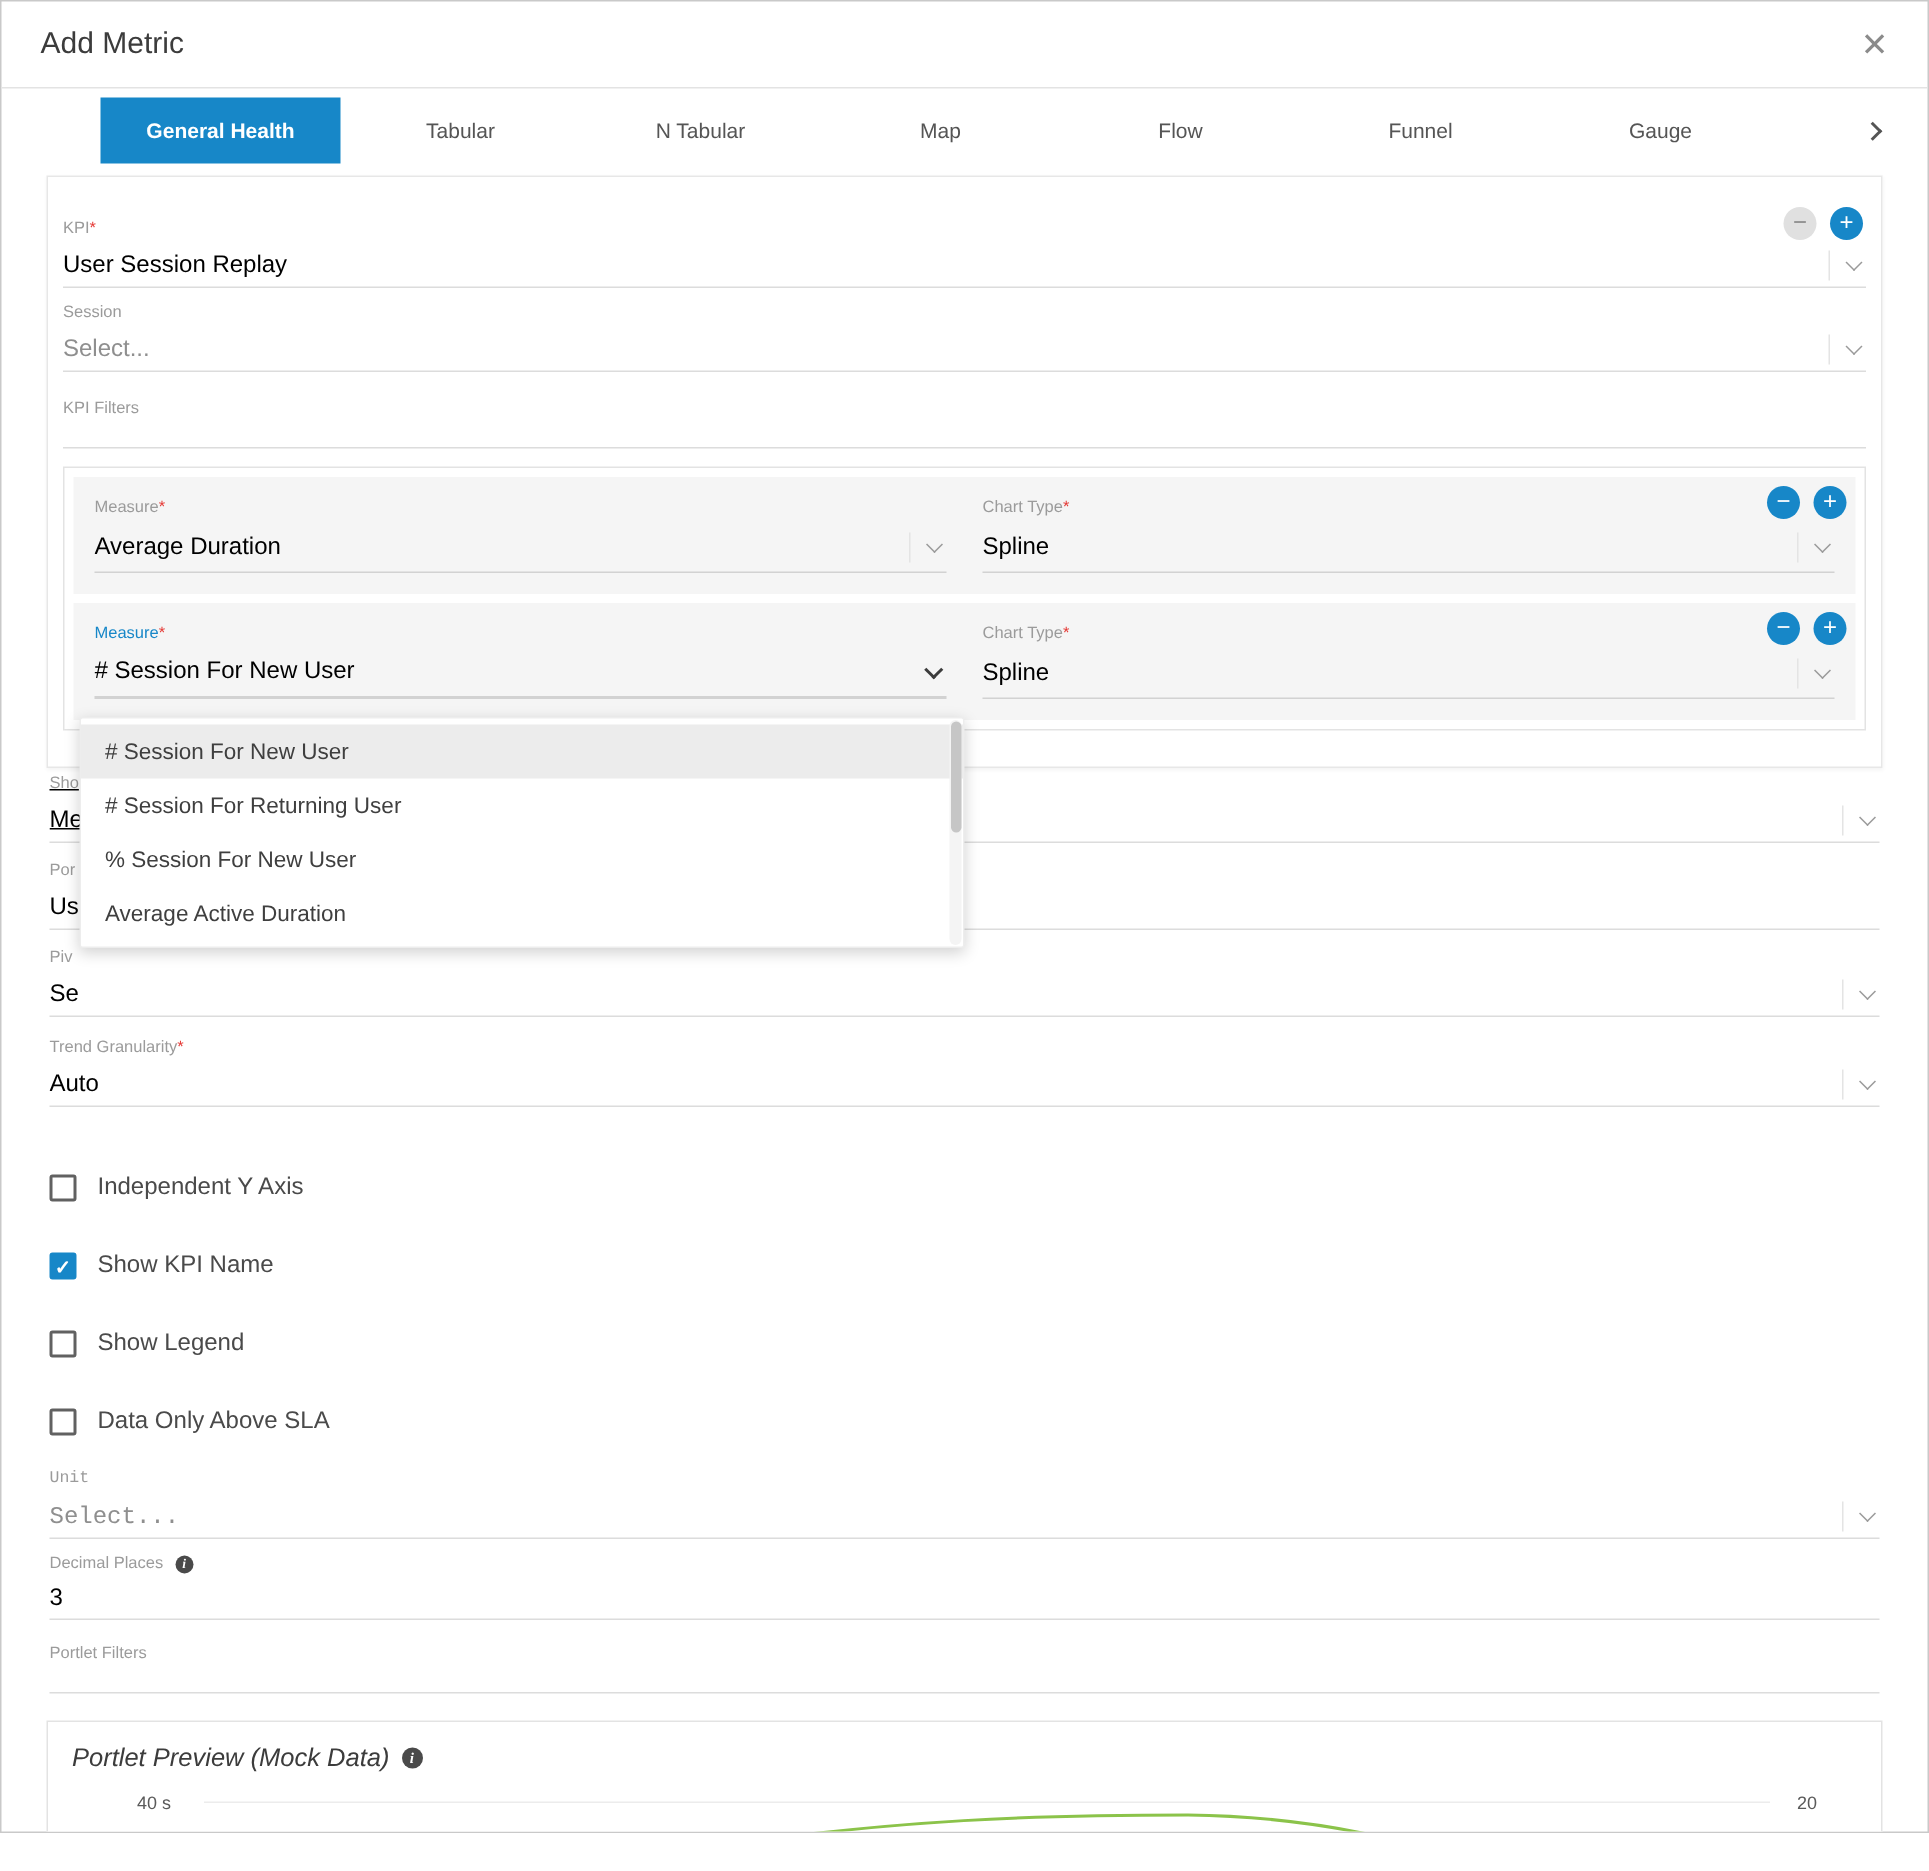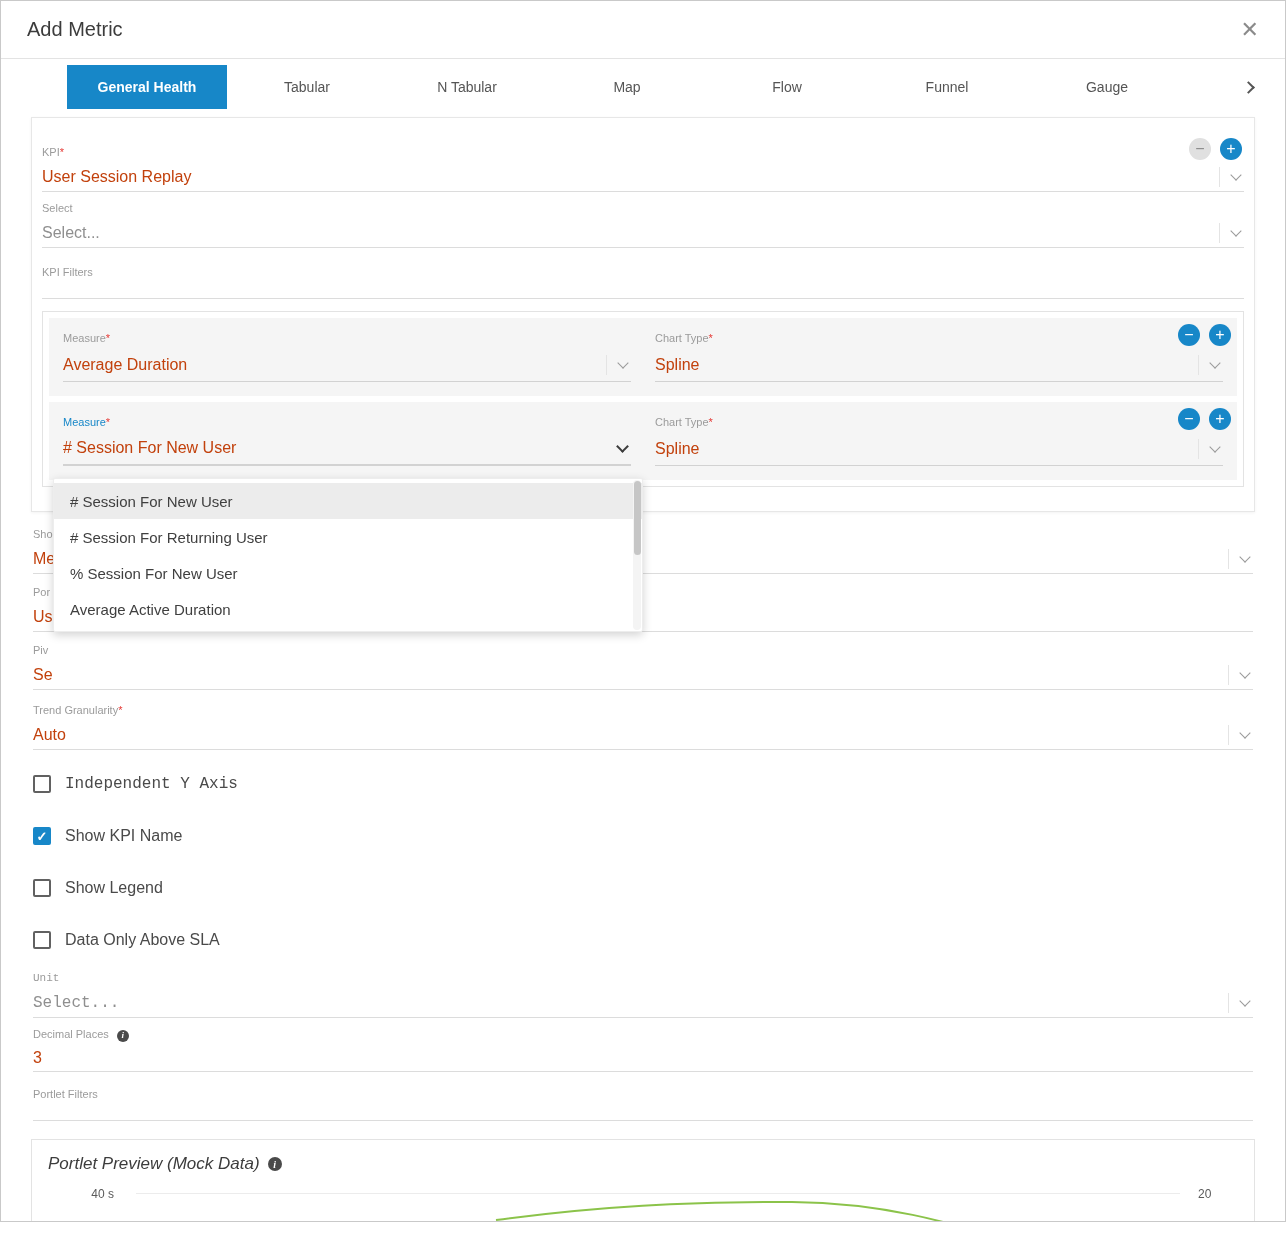--- a/index.html
+++ b/index.html
@@ -25,21 +25,21 @@
 
   
   .field { position:relative; }
   .flabel { font-size:11px; color:#9b9b9b; height:13px; line-height:13px; }
   .flabel .req { color:#e53935; }
   .flabel.focused { color:#1787c8; }
   .fcontrol { position:relative; display:flex; align-items:center; height:30px;
     margin-top:3px; border-bottom:1px solid #dcdcdc; cursor:pointer; }
   .fcontrol.tall { height:34px;gap:47px; }
   .fcontrol.focused { border-bottom:2px solid #1787c8; }
-  .fvalue { flex:1; font-size:16px; color:#c2410c; white-space:nowrap; overflow:hidden; }
+  .fvalue { flex:1; font-size:16px; color:#000000; white-space:nowrap; overflow:hidden; }
   .fvalue.placeholder { color:#8f8f8f; }
   .suffix { display:flex; align-items:center; padding-right:4px; }
   .vline { width:1px; height:20px; background:#e4e4e4; margin-right:12px; }
   .chev { width:8px; height:8px; border-right:1.5px solid #9a9a9a;
     border-bottom:1.5px solid #9a9a9a; transform:rotate(45deg); margin-top:-4px; }
   .chev.dark { border-color:#3c3c3c; border-width:2px; width:9px; height:9px; }
   .chev-right { width:9px; height:9px; border-right:2px solid #555; border-bottom:2px solid #555;
     transform:rotate(-45deg); }
 
   
@@ -70,26 +70,26 @@
     box-shadow:0 3px 10px rgba(0,0,0,.18); z-index:60; padding:4px 0; }
   .dd-item { height:36px; display:flex; align-items:center; padding-left:16px;
     font-size:15px; color:#3f3f3f; cursor:pointer; }
   .dd-item.highlight { background:#ececec; }
   .dd-scroll-track { position:absolute; top:1px; right:1px; width:8px; height:calc(100% - 2px);
     background:#f4f4f4; border-radius:4px; }
   .dd-scroll-thumb { position:absolute; top:2px; right:1px; width:7px; height:74px;
     background:#c6c6c6; border-radius:4px; cursor:grab; }
 
   .plain-field { margin-top:12px; }
-  .first-after-card { margin-top:16px; }
+  .first-after-card { margin-top:4px;text-decoration:underline; }
   .trend-field { margin-top:14px; }
 
   
   .check-row { display:flex; align-items:center; gap:14px; height:20px; margin-top:32px; cursor:pointer; }
-  .check-row.first { margin-top:24px;font-family:Liberation Mono, monospace; }
+  .check-row.first { margin-top:44px; }
   .checkbox { width:18px; height:18px; border:2px solid #616161; border-radius:2px;
     display:flex; align-items:center; justify-content:center; background:#fff; }
   .checkbox.checked { background:#1787c8; border-color:#1787c8; }
   .checkbox .mark { color:#fff; font-size:13px; font-weight:bold; line-height:1; }
   .check-label { font-size:16px; color:#4a4a4a; }
 
   .info-icon { display:inline-flex; align-items:center; justify-content:center;
     width:14px; height:14px; border-radius:50%; background:#4a4a4a; color:#fff;
     font-size:10px; font-style:italic; font-weight:bold; margin-left:8px; cursor:pointer;
     font-family:"Liberation Serif", serif; }
@@ -144,21 +144,21 @@
         <div class="fcontrol">
           <span class="fvalue">User Session Replay</span>
           <span class="suffix">
             <span class="vline"></span>
             <span class="chev"></span>
           </span>
         </div>
       </div>
 
       <div class="field">
-        <div class="flabel">Select</div>
+        <div class="flabel">Session</div>
         <div class="fcontrol">
           <span class="fvalue placeholder">Select...</span>
           <span class="suffix">
             <span class="vline"></span>
             <span class="chev"></span>
           </span>
         </div>
       </div>
 
       <div class="section-label">KPI Filters</div>

